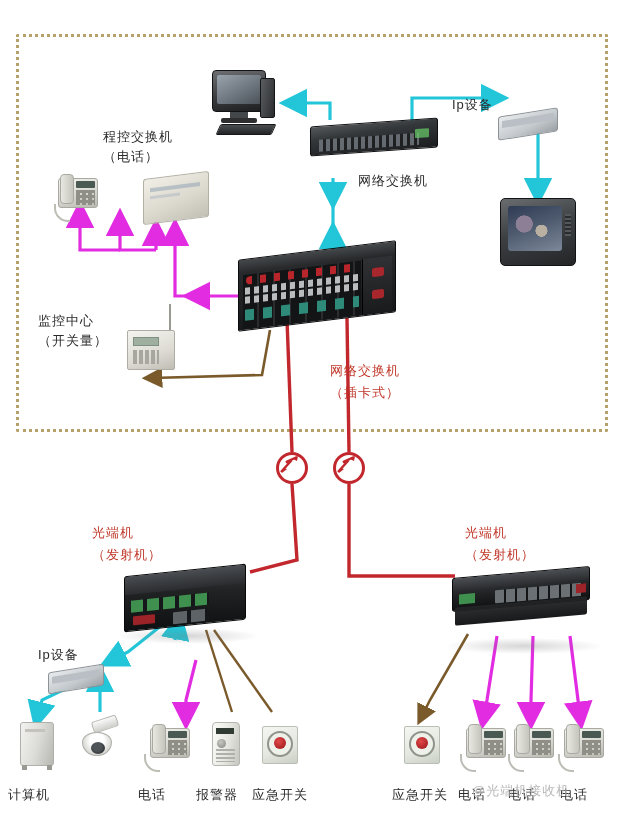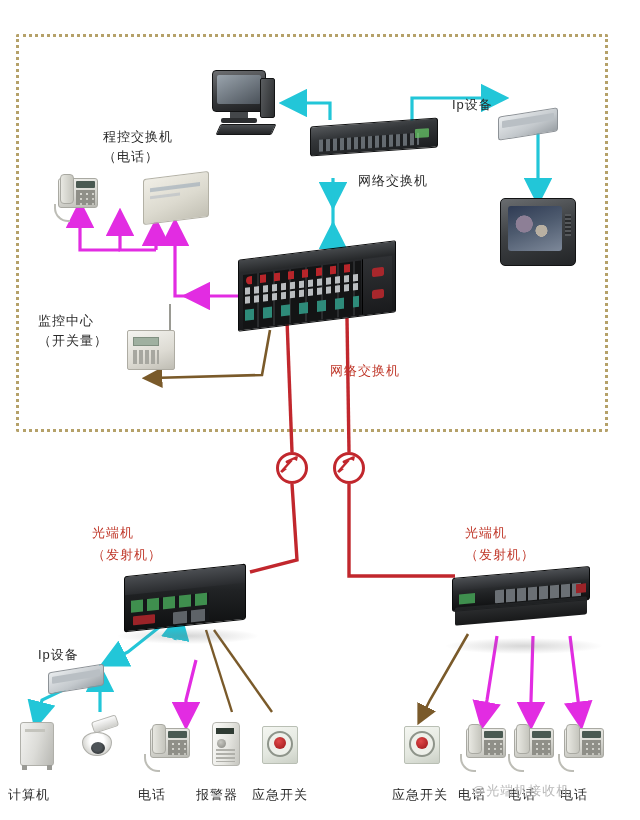--- a/index.html
+++ b/index.html
@@ -596,20 +596,21 @@
       <div class="bncrow" style="top:37px;"></div>
       <div class="tealrow" style="top:50px;"></div>
       <div class="psu">
         <i style="top:10px;"></i>
         <i style="top:32px;"></i>
       </div>
     </div>
   </div>
 
   <div class="abs lbl red" style="left:330px;top:362px;width:130px;">网络交换机</div>
+  <div class="abs lbl red" style="left:330px;top:384px;width:130px;">（插卡式）</div>
 
   <div class="dev" style="left:276px;top:452px;">
     <div class="fiber-sym">
       <svg width="26" height="26" style="position:absolute;left:1px;top:1px;">
         <path d="M4,19 L13,9 L9,9 L20,4" stroke="#c1272d" stroke-width="2.4" fill="none"></path>
         <path d="M5,20 L10,16 L6,15 Z" fill="#c1272d"></path>
         <path d="M21,3 L16,6 L20,8 Z" fill="#c1272d"></path>
       </svg>
     </div>
   </div>

